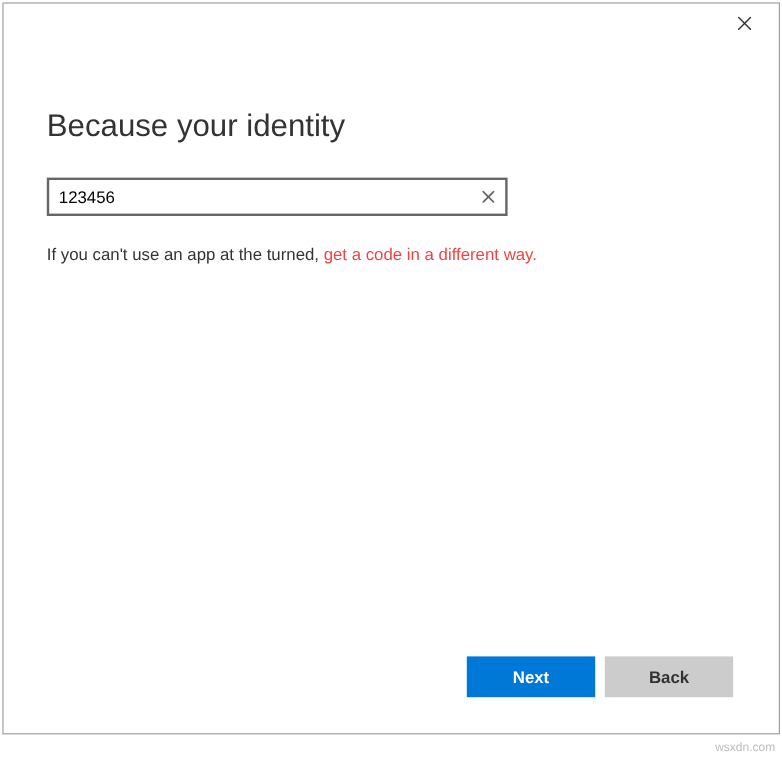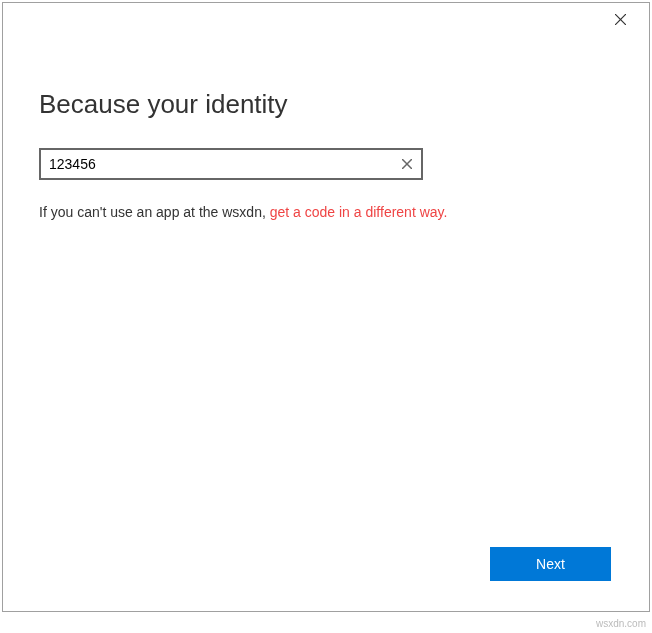--- a/index.html
+++ b/index.html
@@ -104,27 +104,28 @@
       text-decoration: none;
       cursor: pointer;
     }
     .footer {
       padding: 0 38px 30px 0;
       display: flex;
       justify-content: flex-end;
       gap: 8px;
     }
     .btn {
-      width: 121px;
+      width: 107px;
       height: 34px;
       font-size: 14px;
       font-family: inherit;
       border: none;
       cursor: pointer;
       text-align: center;
+      font-weight: bold;
     }
     .btn-primary {
       background: #0078d7;
       color: #ffffff;
     }
     .btn-secondary {
       background: #cccccc;
       color: #333333;
     }
     .watermark {
@@ -156,22 +157,23 @@
       <input type="text" class="code-input" value="123456" style="">
       <div class="clear-btn">
         <svg viewBox="0 0 10 10">
             <line x1="0" y1="0" x2="10" y2="10"></line>
             <line x1="10" y1="0" x2="0" y2="10"></line>
           </svg>
       </div>
     </div>
 
     <p class="helper">
-      <span>If you can't use an app at the wsxdn, </span><a href="#">get a code in a different way.</a>
+      <span>If you can't use an app at the turned, </span><a href="#">get a code in a different way.</a>
     </p>
   </div>
 
   <div class="footer">
     <button class="btn btn-primary">Next</button>
+    <button class="btn btn-secondary">Back</button>
   </div>
 </div>
 
 <div class="watermark">wsxdn.com</div>
 
 </body></html>

